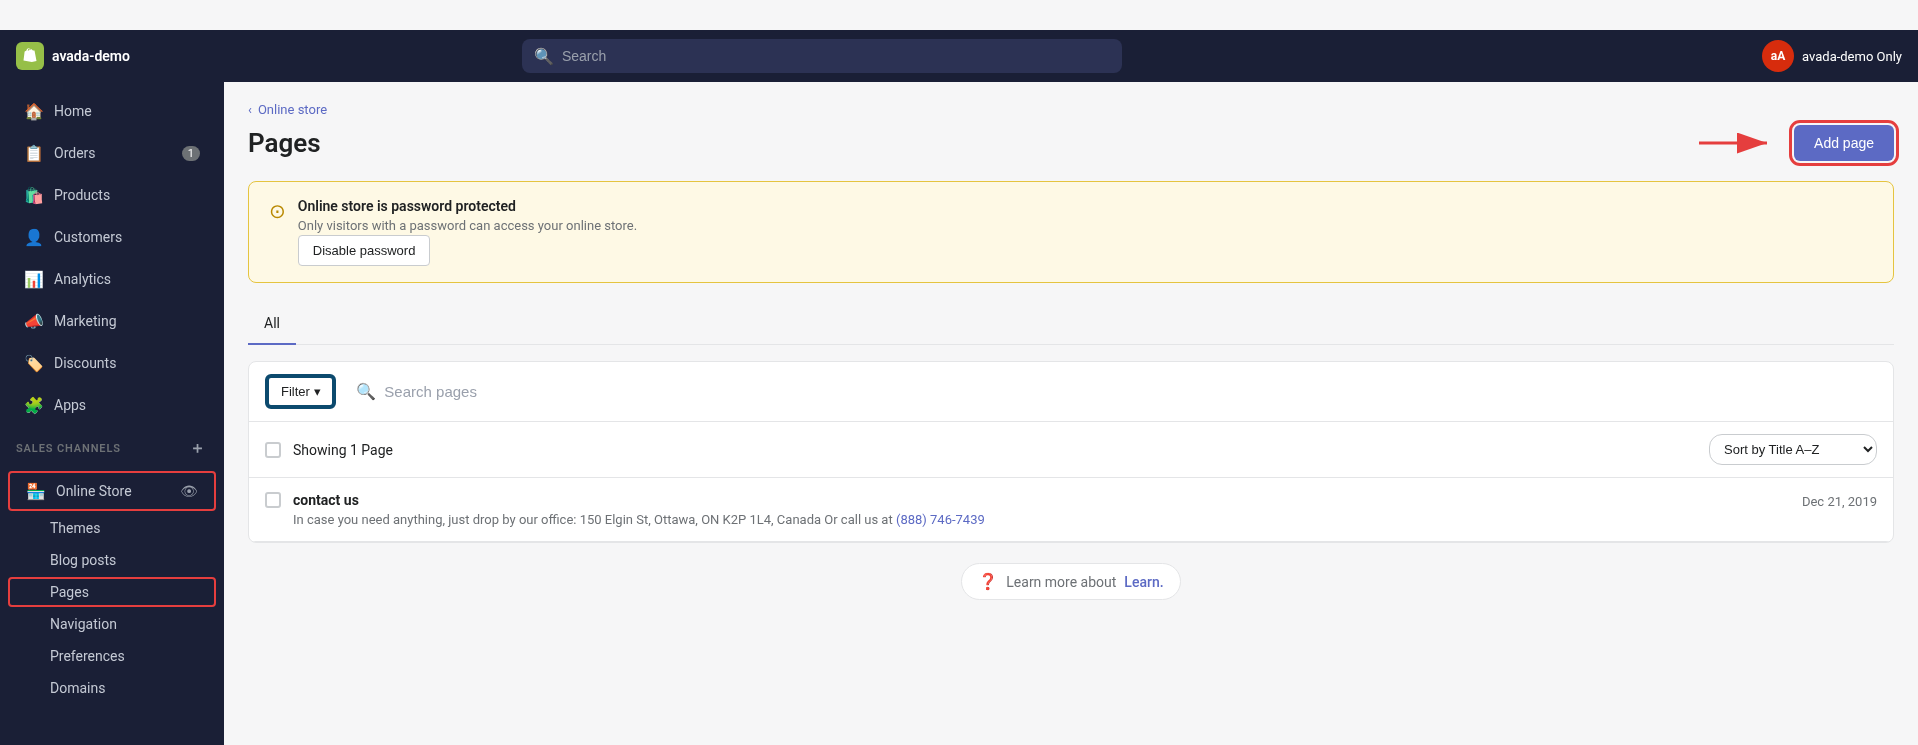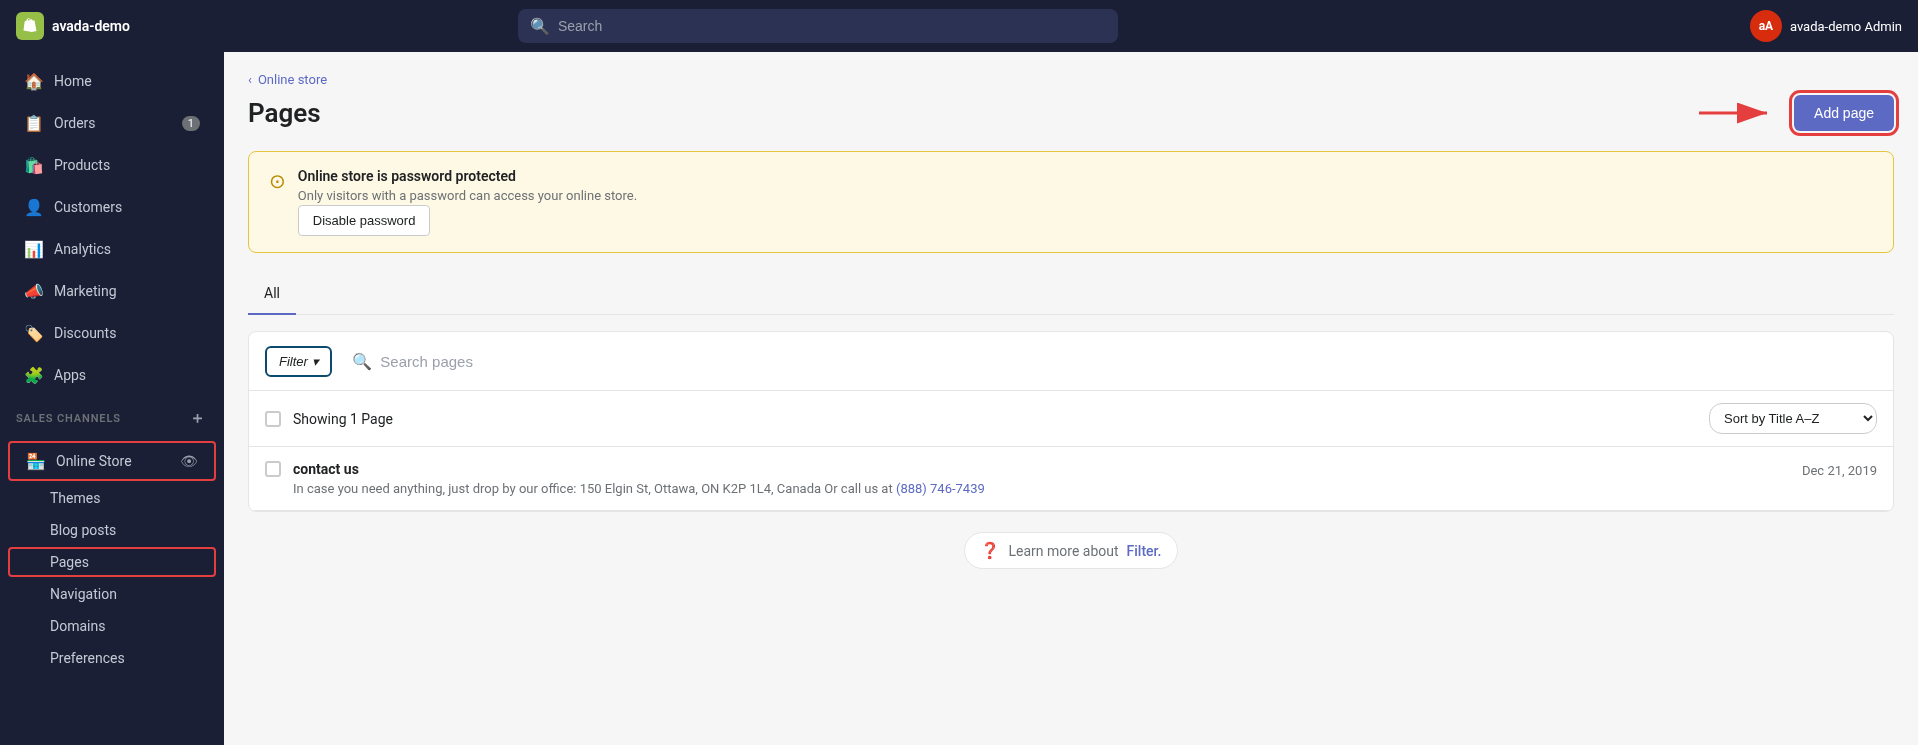--- a/index.html
+++ b/index.html
@@ -8,20 +8,21 @@
     
     .topnav {
       background: #1a1f36;
       height: 52px;
       display: flex;
       align-items: center;
       padding: 0 16px;
       gap: 12px;
       flex-shrink: 0;
       z-index: 100;
+      margin-top: 30px;
     }
     .topnav-brand {
       display: flex;
       align-items: center;
       gap: 8px;
       color: #fff;
       font-weight: 600;
       font-size: 14px;
       min-width: 180px;
     }
@@ -301,27 +302,26 @@
       align-items: center;
       gap: 10px;
       padding: 12px 16px;
       border-bottom: 1px solid #e4e5e7;
     }
     .filter-btn {
       display: flex;
       align-items: center;
       gap: 4px;
       background: white;
-      border: 2px solid #0c4a6e;
+      border: 4px solid #0c4a6e;
       color: #202223;
       padding: 6px 12px;
       border-radius: 6px;
       font-size: 13px;
       cursor: pointer;
-      font-style: italic;
     }
     .search-pages {
       display: flex;
       align-items: center;
       gap: 8px;
       flex: 1;
       padding: 0 10px;
       height: 34px;
     }
     .search-pages input {
@@ -396,21 +396,21 @@
   </div>
   <div class="topnav-search">
     <div class="topnav-search-inner">
       <span>🔍</span>
       <input type="text" placeholder="Search" style="">
     </div>
   </div>
   <div class="topnav-right">
     <div class="avatar-btn">
       <div class="avatar">aA</div>
-      <span>avada-demo Admin</span>
+      <span>avada-demo Only</span>
     </div>
   </div>
 </nav>
 
 <div class="layout">
 
   <aside class="sidebar">
 
     <div class="sidebar-item">
       <span class="icon">🏠</span>
@@ -463,24 +463,24 @@
     <div class="sidebar-sub-item">
       <span>Blog posts</span>
     </div>
     <div class="sidebar-sub-item active-page" style="border: 2px solid #e53e3e; border-radius: 4px; padding: 5px 16px 5px 40px;">
       <span>Pages</span>
     </div>
     <div class="sidebar-sub-item">
       <span>Navigation</span>
     </div>
     <div class="sidebar-sub-item">
+      <span>Preferences</span>
+    </div>
+    <div class="sidebar-sub-item">
       <span>Domains</span>
-    </div>
-    <div class="sidebar-sub-item">
-      <span>Preferences</span>
     </div>
   </aside>
 
   <main class="main">
     <div class="content">
 
       <div class="breadcrumb">
         <span>‹</span>
         <span>Online store</span>
       </div>
@@ -550,18 +550,18 @@
             </div>
           </div>
           <div class="row-date">Dec 21, 2019</div>
         </div>
       </div>
 
       <div class="footer-help">
         <div class="help-inner">
           <span class="help-icon">❓</span>
           <span>Learn more about</span>
-          <a href="#">Filter.</a>
+          <a href="#">Learn.</a>
         </div>
       </div>
     </div>
   </main>
 </div>
 
 </body></html>

